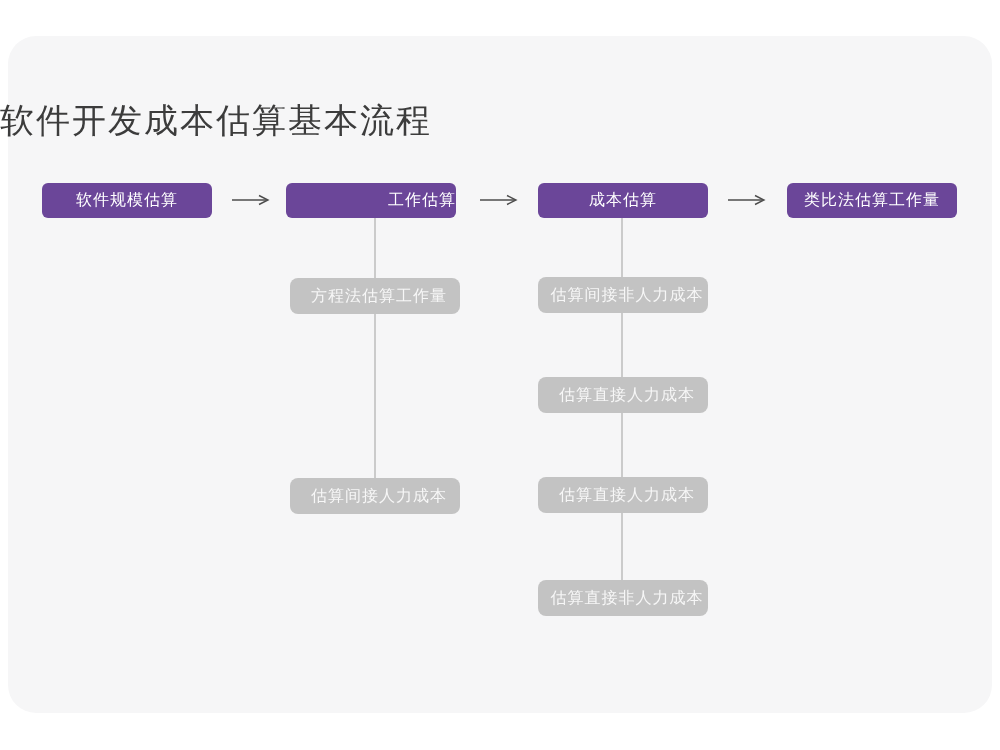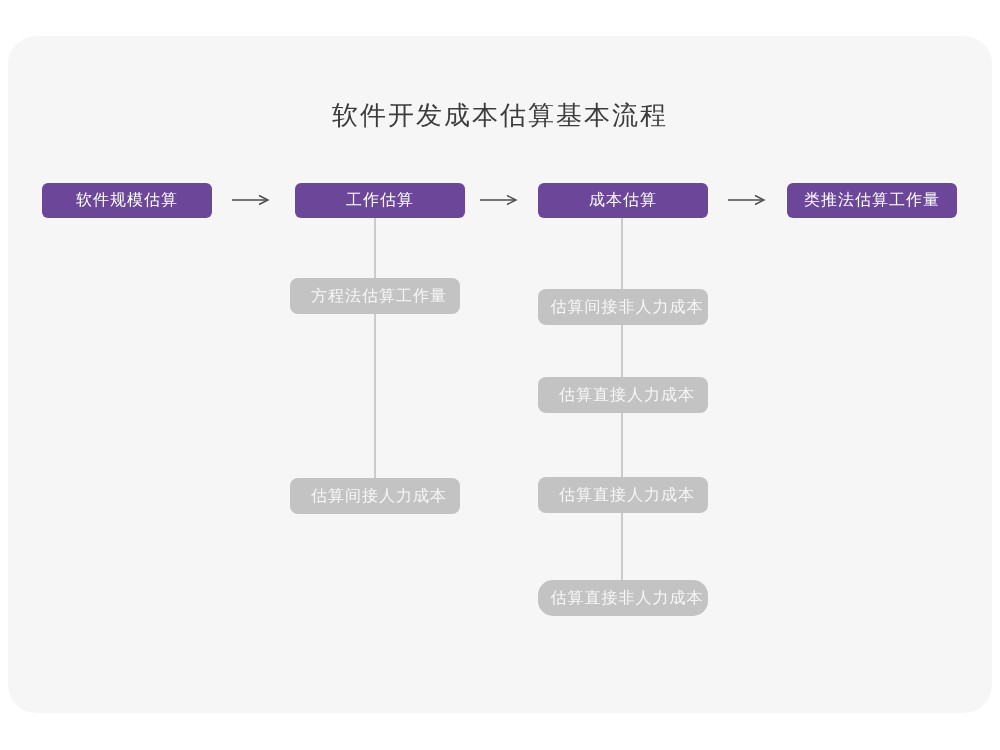--- a/index.html
+++ b/index.html
@@ -14,22 +14,22 @@
     position: absolute;
     left: 8px; top: 36px;
     width: 984px; height: 677px;
     background: #f6f6f7;
     border-radius: 28px;
   }
   .title {
     position: absolute;
     left: 0; top: 98px;
     width: 1000px;
-    text-align: center;
-    font-size: 26px;
+    text-align: left;
+    font-size: 34px;
     font-weight: 500;
     letter-spacing: 2px;
     color: #3c3c3c;
   }
   .node {
     position: absolute;
     width: 170px;
     height: 35px;
     display: flex;
     align-items: center;
@@ -71,28 +71,28 @@
   <div class="card"></div>
 
   <h1 class="title">软件开发成本估算基本流程</h1>
 
   <div class="vline" style="left:374px; top:218px; height:278px;"></div>
   <div class="vline" style="left:621px; top:218px; height:381px;"></div>
 
   <div class="node primary" style="left:42px;">
     <span>软件规模估算</span>
   </div>
-  <div class="node primary" style="left:295px;">
+  <div class="node primary" style="left:286px;justify-content:flex-end;">
     <span>工作估算</span>
   </div>
   <div class="node primary" style="left:538px;justify-content:center;">
     <span>成本估算</span>
   </div>
   <div class="node primary" style="left:787px;">
-    <span>类推法估算工作量</span>
+    <span>类比法估算工作量</span>
   </div>
 
   <div class="arrow" style="left:231px;">
     <svg width="40" height="12" viewBox="0 0 40 12">
       <line x1="1" y1="6" x2="36" y2="6" stroke="#4d4d4d" stroke-width="1.4"></line>
       <path d="M28 1.5 L37 6 L28 10.5" fill="none" stroke="#4d4d4d" stroke-width="1.4"></path>
     </svg>
   </div>
   <div class="arrow" style="left:479px;">
     <svg width="40" height="12" viewBox="0 0 40 12">
@@ -107,25 +107,25 @@
     </svg>
   </div>
 
   <div class="node secondary" style="left:290px; top:278px;">
     <span>方程法估算工作量</span>
   </div>
   <div class="node secondary" style="left:290px; top:478px;">
     <span>估算间接人力成本</span>
   </div>
 
-  <div class="node secondary" style="left:538px; top:289px;">
+  <div class="node secondary" style="left:538px; top:277px;">
     <span>估算间接非人力成本</span>
   </div>
   <div class="node secondary" style="left:538px; top:377px;">
     <span>估算直接人力成本</span>
   </div>
   <div class="node secondary" style="left:538px; top:477px;">
     <span>估算直接人力成本</span>
   </div>
-  <div class="node secondary" style="left:538px; top:580px;border-radius:15px;">
+  <div class="node secondary" style="left:538px; top:580px;">
     <span>估算直接非人力成本</span>
   </div>
 </div>
 
 </body></html>

